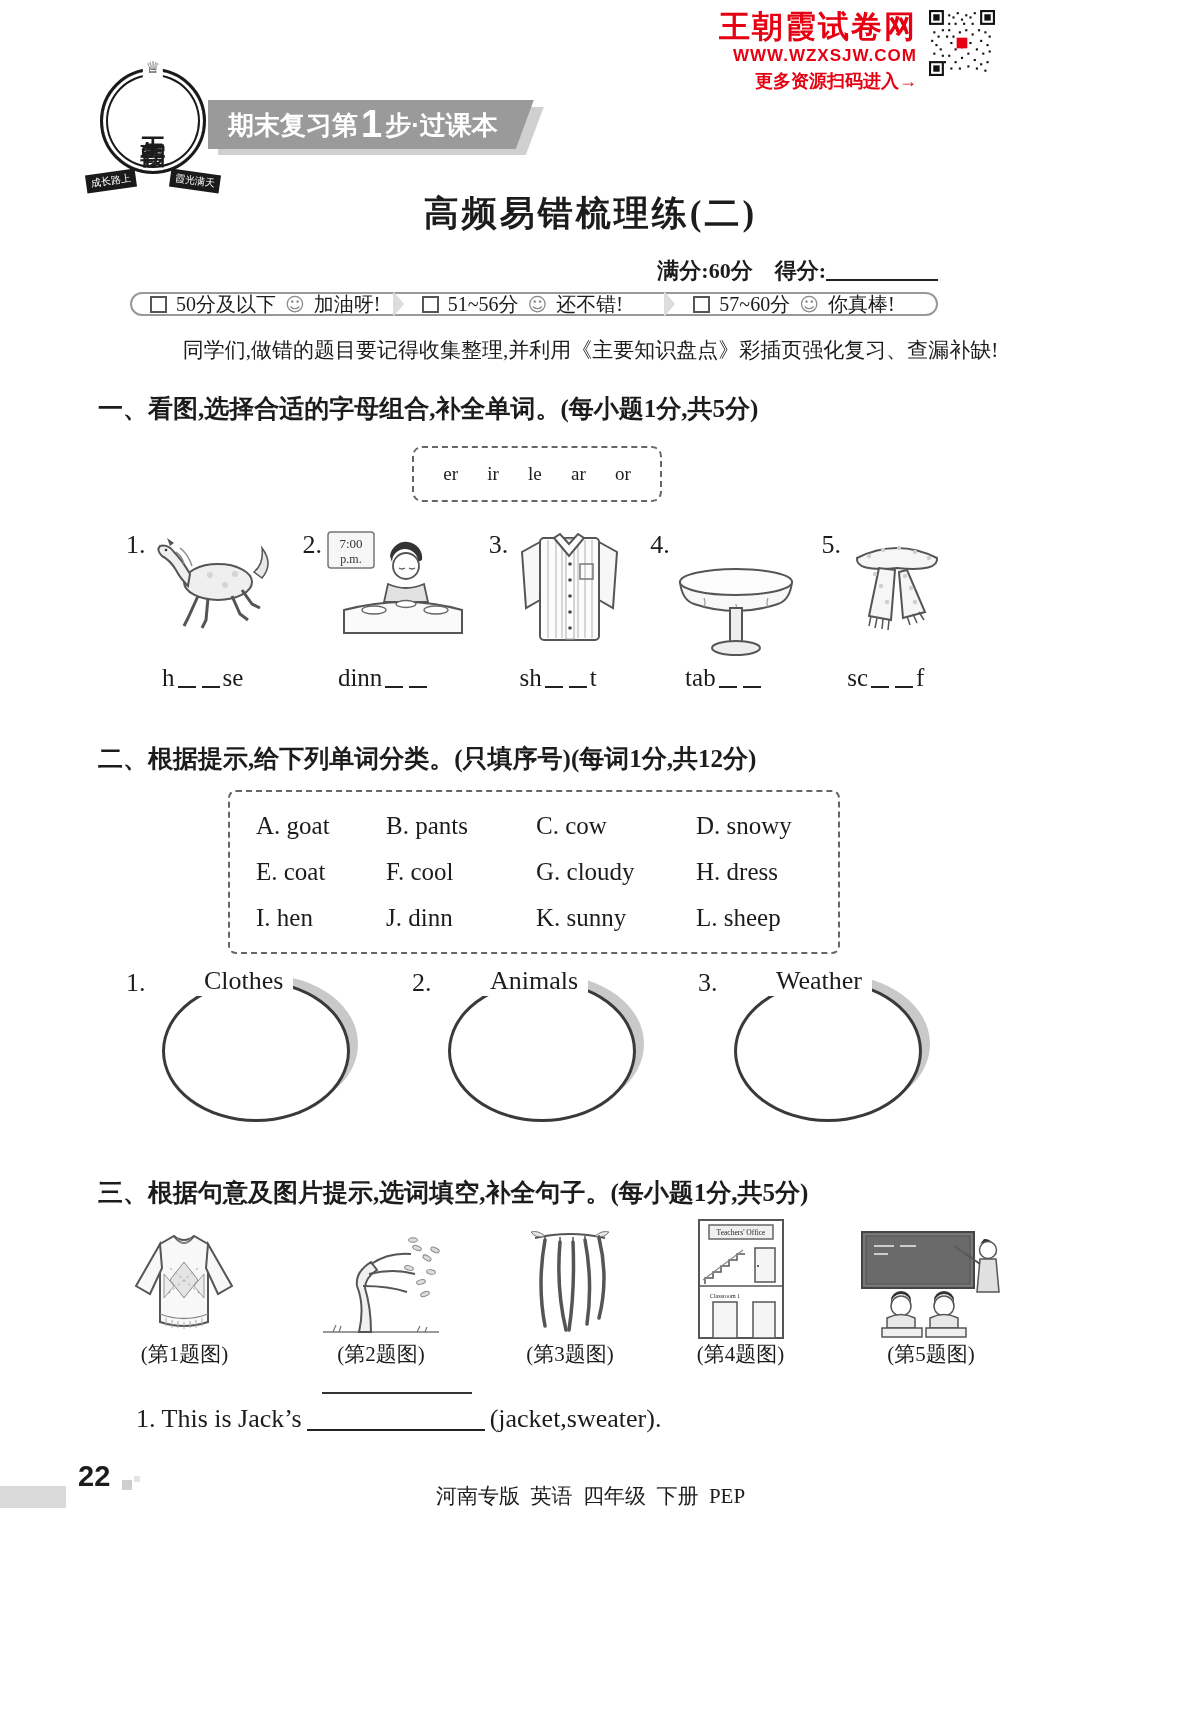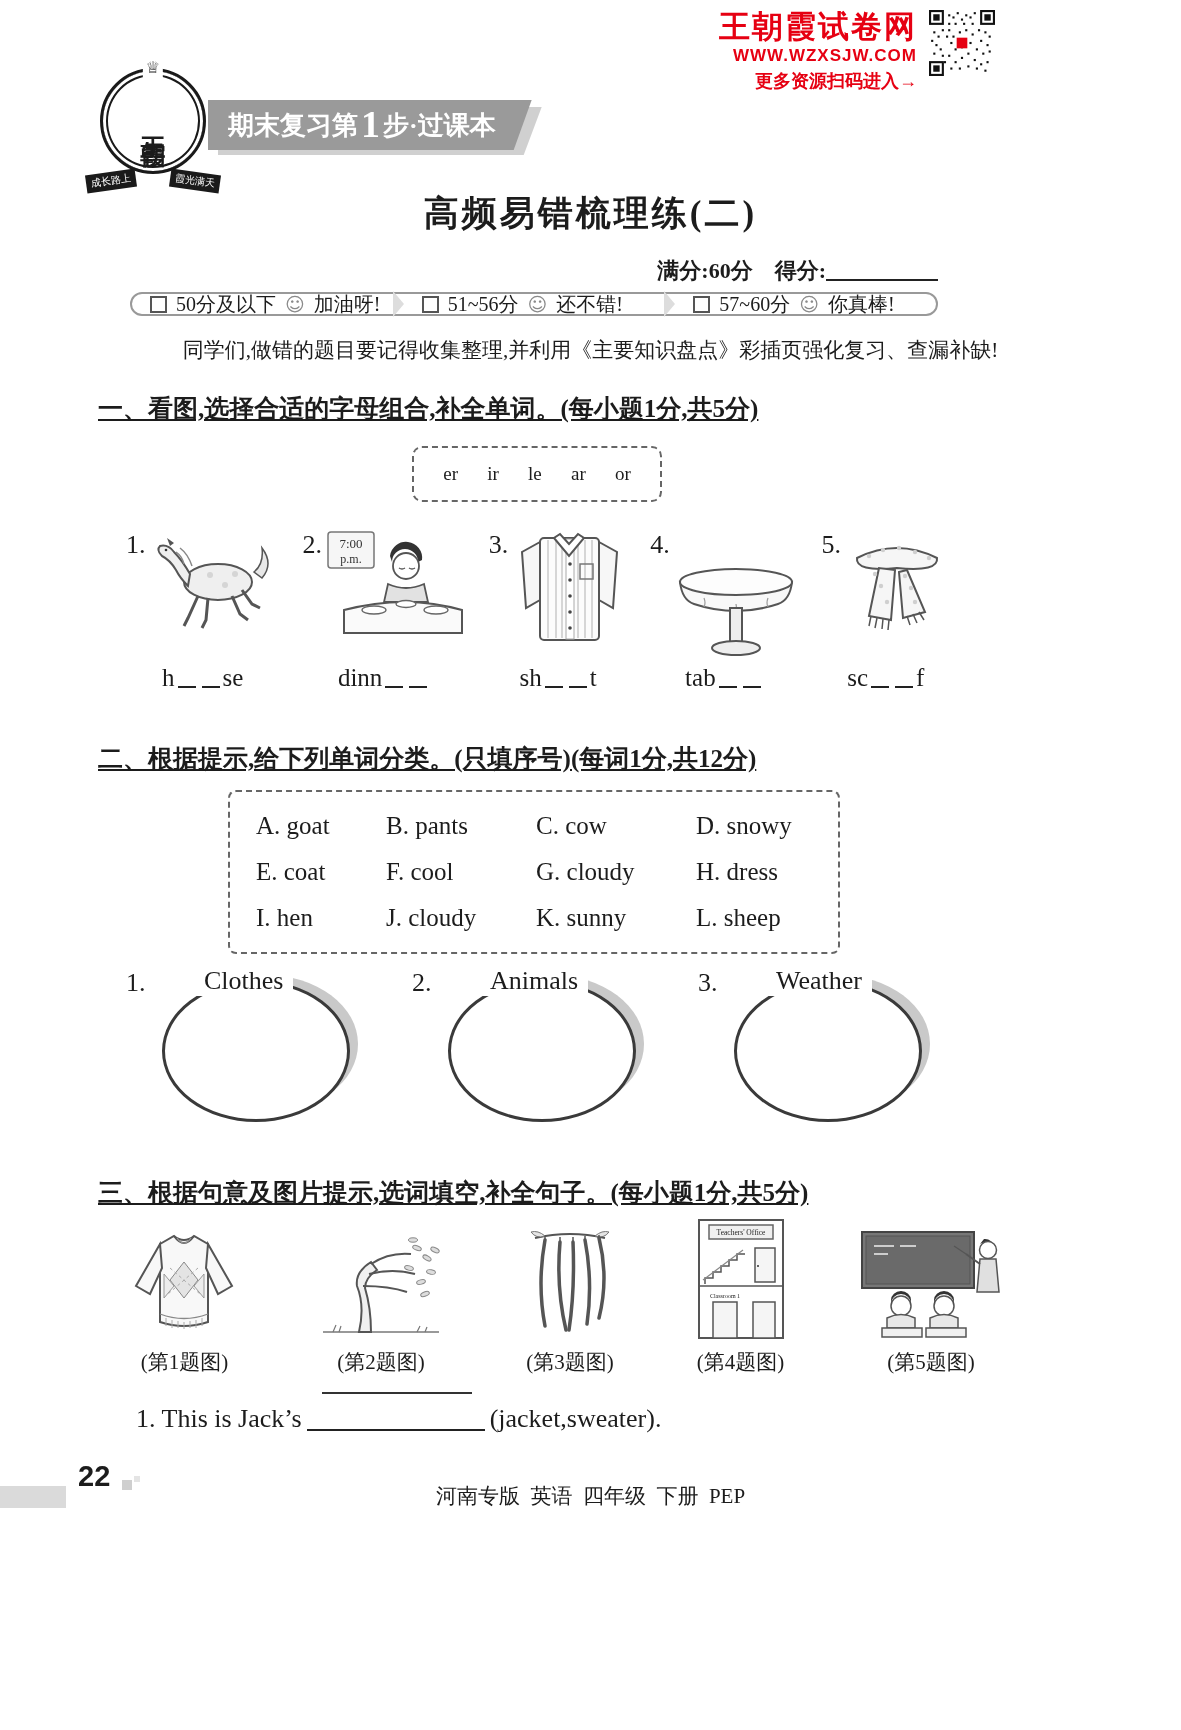--- a/index.html
+++ b/index.html
@@ -24,21 +24,21 @@
   .badge-name { writing-mode:vertical-rl; font-size:25px; font-weight:bold; letter-spacing:3px; }
   .badge-ribbon { position:absolute; bottom:-2px; left:-8px; right:-8px; display:flex; justify-content:space-between; }
   .badge-ribbon span { background:#1a1a1a; color:#fff; font-size:10px; padding:2px 5px;
     font-family:"Liberation Sans","DejaVu Sans",sans-serif; }
   .badge-ribbon .ml { transform:rotate(-8deg); } .badge-ribbon .mr { transform:rotate(8deg); }
 
   
   .banner-wrap { position:absolute; left:208px; top:100px; height:48px; }
   .banner-shadow { position:absolute; left:10px; top:7px; width:100%; height:100%; background:#d0d0d0;
     clip-path:polygon(0 0,100% 0,calc(100% - 18px) 100%,0 100%); }
-  .banner { position:relative; background:#9a9a9a; color:#fff; font-family:Liberation Serif, serif;
+  .banner { position:relative; background:#9a9a9a; color:#fff; font-family:Liberation Sans, sans-serif;
     font-weight:bold; font-size:26px; line-height:48px; padding:0 36px 0 20px;
     clip-path:polygon(0 0,100% 0,calc(100% - 18px) 100%,0 100%); }
   .banner .step { font-size:38px; padding:0 3px; vertical-align:-3px; }
 
   
   .page-title { position:absolute; top:190px; left:0; right:0; text-align:center; font-size:35px; font-weight:bold; letter-spacing:3px; }
   .score-line { position:absolute; top:256px; right:243px; font-size:22px; font-weight:bold; }
   .score-line .gap { display:inline-block; width:22px; }
   .score-blank { display:inline-block; width:112px; height:22px; border-bottom:2px solid #222; vertical-align:-3px; }
 
@@ -47,21 +47,21 @@
     border-radius:17px; background:#fff; display:flex; align-items:stretch; }
   .band { flex:1; display:flex; align-items:center; gap:9px; padding-left:18px; font-size:20px; }
   .checkbox { width:17px; height:17px; border:2px solid #555; background:#fff; flex:0 0 auto; }
   .face { color:#8a8a8a; font-size:19px; font-family:"DejaVu Sans",sans-serif; }
   .face::before { content:"☺"; }
   .band-sep { align-self:center; width:0; height:0; border-top:13px solid transparent; border-bottom:13px solid transparent; border-left:11px solid #ddd; }
 
   .note { position:absolute; top:336px; left:0; right:0; text-align:center; font-size:21px; }
 
   
-  .sec-head { position:absolute; left:98px; font-size:25px; font-weight:bold;text-decoration:underline; }
+  .sec-head { position:absolute; left:98px; font-size:25px; font-weight:bold; }
   .sec1-head { top:392px; } .sec2-head { top:742px; } .sec3-head { top:1176px; }
 
   
   .options-box { position:absolute; left:412px; top:446px; width:250px; height:56px; border:2px dashed #666;
     border-radius:10px; display:flex; align-items:center; justify-content:space-evenly; font-size:19px; }
   .items-row { position:absolute; left:126px; top:530px; width:824px; display:flex; justify-content:space-between; }
   .q-item { display:flex; flex-direction:column; align-items:center; }
   .q-item-top { display:flex; align-items:flex-start; gap:4px; height:130px; }
   .q-num { font-size:26px; }
   .q-answer { font-size:25px; margin-top:4px; white-space:nowrap; }
@@ -74,21 +74,21 @@
   .group { position:relative; width:232px; height:182px; }
   .group-num { position:absolute; left:0; top:10px; font-size:26px; }
   .group-oval { position:absolute; left:36px; top:22px; width:188px; height:142px; border:3px solid #3a3a3a;
     border-radius:50%; background:#fff; box-shadow:10px -7px 0 -2px #c9c9c9; }
   .group-label { position:absolute; left:68px; top:8px; z-index:2; background:#fff; padding:0 10px; font-size:26px; }
 
   
   .figures-row { position:absolute; left:122px; top:1210px; width:884px; display:flex; justify-content:space-between; align-items:flex-end; }
   .figure { display:flex; flex-direction:column; align-items:center; }
   .figure-img { height:130px; display:flex; align-items:flex-end; }
-  .figure-caption { font-size:21px; margin-top:8px; }
+  .figure-caption { font-size:21px; }
   .short-line { position:absolute; left:322px; top:1392px; width:150px; border-top:2px solid #333; }
   .q1 { position:absolute; left:136px; top:1404px; font-size:26px; }
   .write-blank { display:inline-block; width:178px; height:26px; border-bottom:2px solid #222; vertical-align:-4px; margin:0 5px; }
 
   
   .footer-bar { position:absolute; left:0; top:1486px; width:66px; height:22px; background:#dadada; }
   .page-num { position:absolute; left:78px; top:1460px; font-size:29px; font-weight:bold; font-family:"Liberation Sans","DejaVu Sans",sans-serif; }
   .page-num-deco { position:absolute; left:122px; top:1476px; }
   .page-num-deco .sq1 { display:inline-block; width:10px; height:10px; background:#cfcfcf; }
   .page-num-deco .sq2 { display:inline-block; width:6px; height:6px; background:#e4e4e4; margin-left:2px; vertical-align:top; }
@@ -348,21 +348,21 @@
   <div class="word-box">
     <span>A. goat</span>
     <span>B. pants</span>
     <span>C. cow</span>
     <span>D. snowy</span>
     <span>E. coat</span>
     <span>F. cool</span>
     <span>G. cloudy</span>
     <span>H. dress</span>
     <span>I. hen</span>
-    <span>J. cloudy</span>
+    <span>J. dinn</span>
     <span>K. sunny</span>
     <span>L. sheep</span>
   </div>
 
   <div class="groups-row">
     <div class="group">
       <span class="group-num">1.</span>
       <div class="group-oval"></div>
       <span class="group-label">Clothes</span>
     </div>

